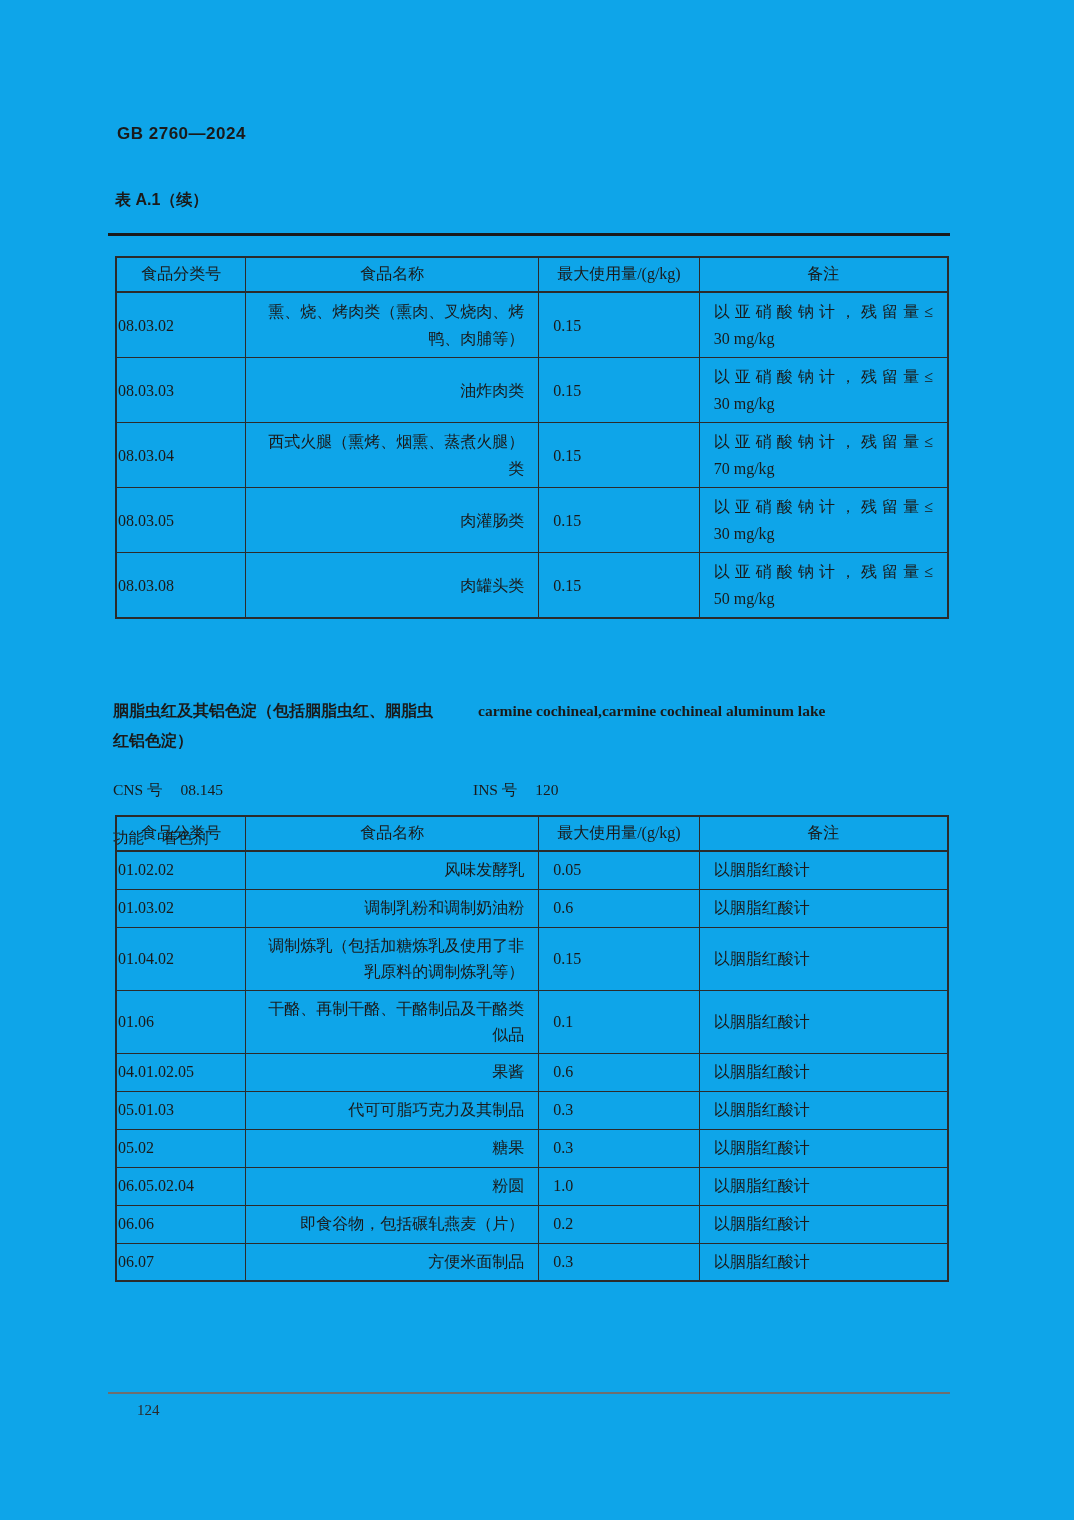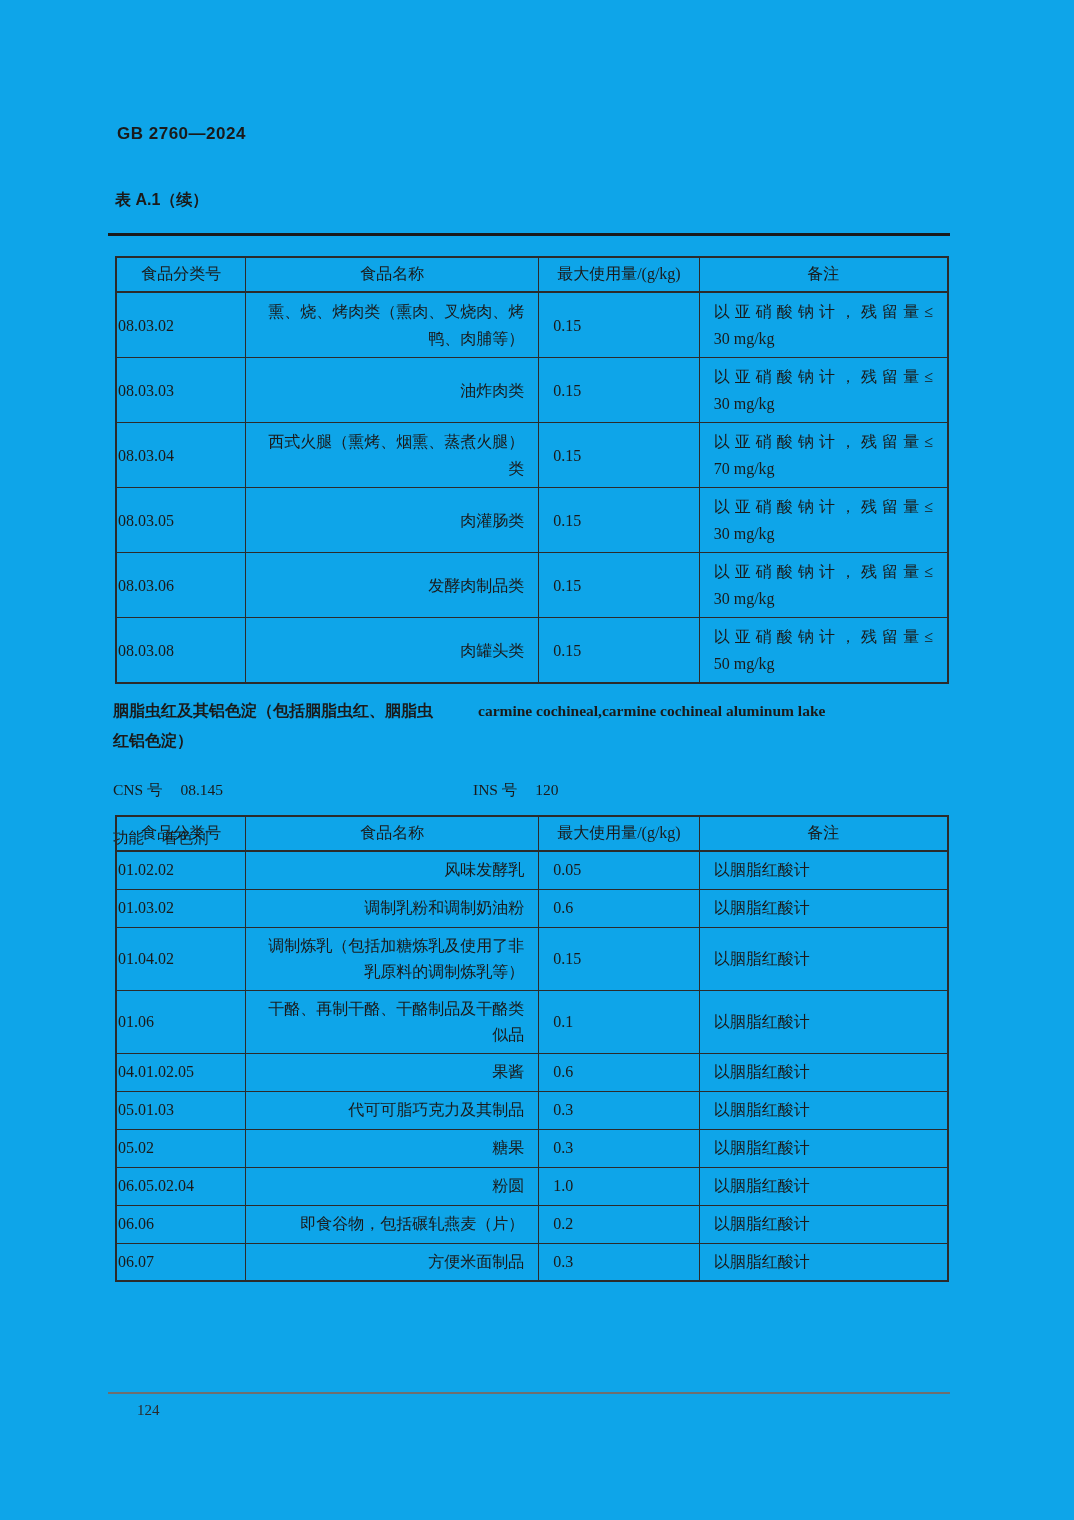--- a/index.html
+++ b/index.html
@@ -167,29 +167,20 @@
             <td class="col-name">西式火腿（熏烤、烟熏、蒸煮火腿）类</td>
             <td class="col-max">0.15</td>
             <td class="col-remark">
               <div class="remark-justify">以亚硝酸钠计，残留量≤</div>
               <div>70 mg/kg</div>
             </td>
           </tr>
           <tr>
             <td class="col-code">08.03.05</td>
             <td class="col-name">肉灌肠类</td>
-            <td class="col-max">0.15</td>
-            <td class="col-remark">
-              <div class="remark-justify">以亚硝酸钠计，残留量≤</div>
-              <div>30 mg/kg</div>
-            </td>
-          </tr>
-          <tr>
-            <td class="col-code">08.03.06</td>
-            <td class="col-name">发酵肉制品类</td>
             <td class="col-max">0.15</td>
             <td class="col-remark">
               <div class="remark-justify">以亚硝酸钠计，残留量≤</div>
               <div>30 mg/kg</div>
             </td>
           </tr>
           <tr>
             <td class="col-code">08.03.08</td>
             <td class="col-name">肉罐头类</td>
             <td class="col-max">0.15</td>

